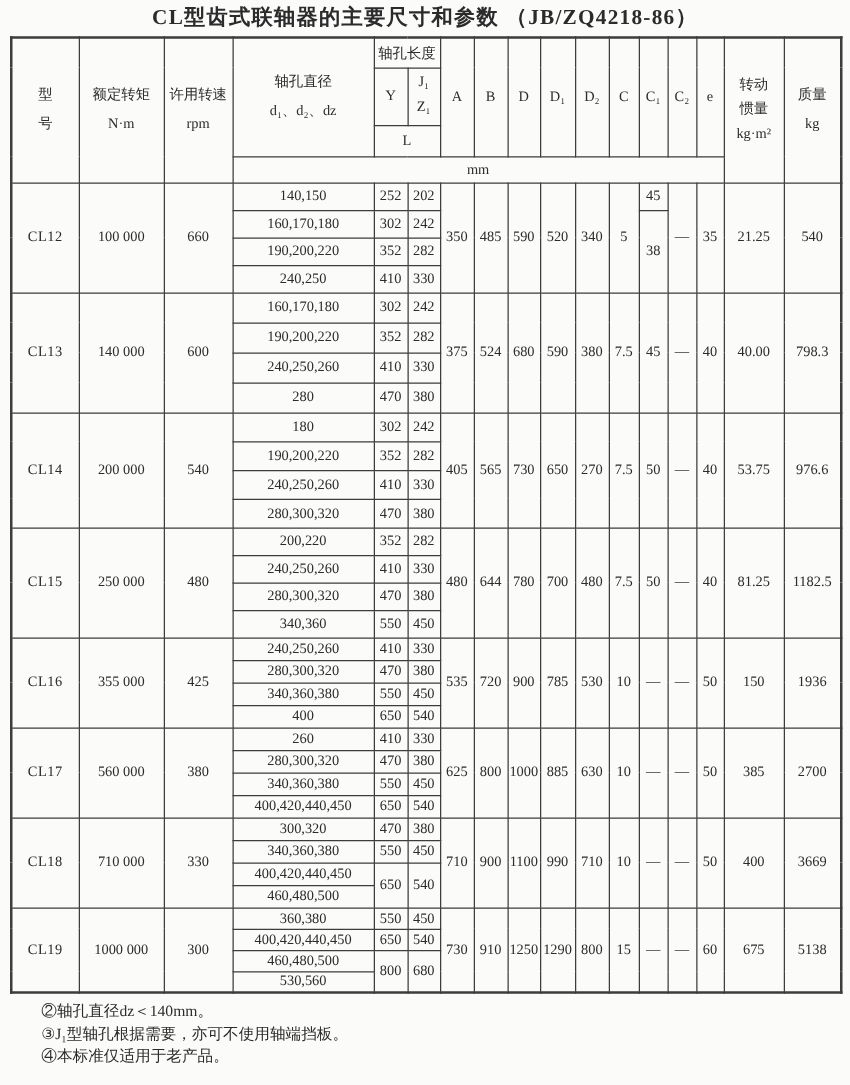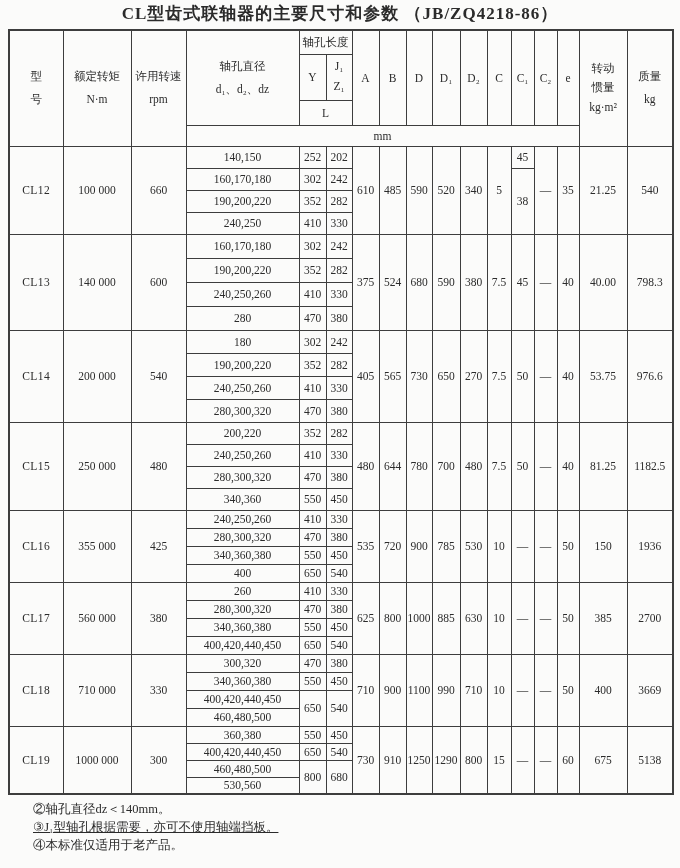--- a/index.html
+++ b/index.html
@@ -117,21 +117,21 @@
       </tr>
     </thead>
     <tbody id="tbody">
         <tr style="height: 22px;">
           <td rowspan="4" class="model">CL12</td>
           <td rowspan="4">100 000</td>
           <td rowspan="4">660</td>
           <td class="dia">140,150</td>
           <td>252</td>
           <td>202</td>
-          <td rowspan="4">610</td>
+          <td rowspan="4">350</td>
           <td rowspan="4">485</td>
           <td rowspan="4">590</td>
           <td rowspan="4">520</td>
           <td rowspan="4">340</td>
           <td rowspan="4">5</td>
           <td>45</td>
           <td rowspan="4">—</td>
           <td rowspan="4">35</td>
           <td rowspan="4">21.25</td>
           <td rowspan="4">540</td>
@@ -384,17 +384,17 @@
           <td rowspan="2">680</td>
         </tr>
         <tr style="height: 17px;">
           <td class="dia">530,560</td>
         </tr>
       </tbody>
   </table>
 
   <div class="notes" id="notes">
       <div class="note-line" style="margin-left: 27px;">②轴孔直径dz＜140mm。</div>
-      <div class="note-line" style="margin-left: 27px; text-decoration: underline;">③J₁型轴孔根据需要，亦可不使用轴端挡板。</div>
+      <div class="note-line" style="margin-left: 27px;">③J₁型轴孔根据需要，亦可不使用轴端挡板。</div>
       <div class="note-line" style="margin-left: 27px;">④本标准仅适用于老产品。</div>
     </div>
 
 </div>
 
 </body></html>

